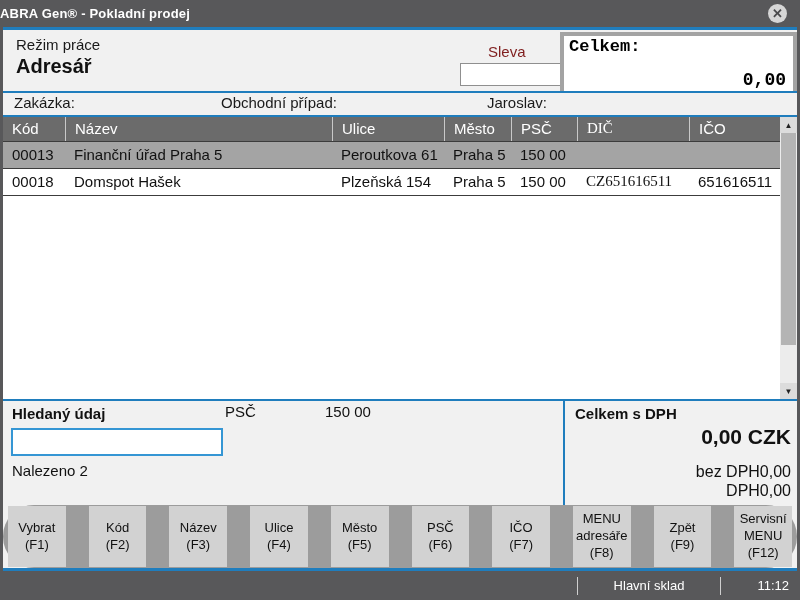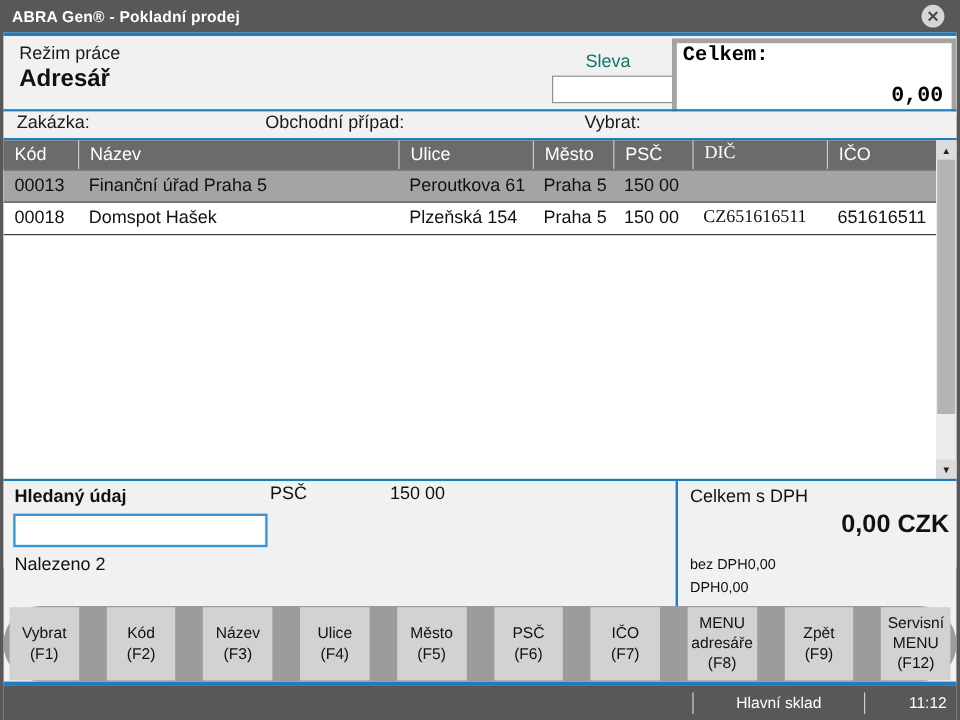--- a/index.html
+++ b/index.html
@@ -1,34 +1,34 @@
 <!DOCTYPE html>
 <html><head>
 <meta charset="utf-8">
 <style>
   html,body{margin:0;padding:0;width:800px;height:600px;overflow:hidden;
     font-family:"Liberation Sans",sans-serif;-webkit-font-smoothing:antialiased;}
   .window{position:absolute;left:0;top:0;width:800px;height:600px;background:#58585a;}
   
   .titlebar{position:absolute;left:0;top:0;width:800px;height:27px;background:#58585a;
     display:flex;align-items:center;color:#fff;}
-  .titlebar .title{font-weight:bold;font-size:13px;padding-left:10px;letter-spacing:.2px;}
+  .titlebar .title{font-weight:bold;font-size:13px;padding-left:0;letter-spacing:.2px;}
   .close-btn{position:absolute;right:13px;top:4px;width:19px;height:19px;border-radius:50%;
     background:#d6d6d6;color:#4a4a4c;display:flex;align-items:center;justify-content:center;
     font-size:13px;font-weight:bold;cursor:default;line-height:1;}
   
   .content{position:absolute;left:3px;top:27px;width:794px;height:573px;background:#f1f1f1;}
   .blueline{position:absolute;left:0;width:794px;height:3px;background:#1f7dbd;}
   .bl1{top:0;}.bl2{top:64px;height:2px;}.bl3{top:88px;height:2px;}
   .bl4{top:372px;height:2px;}.bl5{top:541px;height:3px;}
   
   .top-panel{position:absolute;left:0;top:3px;width:794px;height:61px;background:#f1f1f1;}
   .mode-label{position:absolute;left:13px;top:6px;font-size:15px;color:#1a1a1a;}
   .mode-value{position:absolute;left:13px;top:25px;font-size:20px;font-weight:bold;color:#111;}
-  .sleva-label{position:absolute;left:485px;top:13px;font-size:15px;color:#0f766e;}
+  .sleva-label{position:absolute;left:485px;top:13px;font-size:15px;color:#7f1d1d;}
   .sleva-input{position:absolute;left:457px;top:33px;width:97px;height:21px;background:#fff;
     border:1px solid #8f8f8f;font-size:14px;padding:0 3px;outline:none;}
   .celkem-box{position:absolute;left:557px;top:2px;width:229px;height:57px;background:#fff;
     border:4px solid #a3a3a3;font-family:"Liberation Mono",monospace;font-weight:bold;color:#000;}
   .celkem-label{position:absolute;left:5px;top:1px;font-size:17px;}
   .celkem-value{position:absolute;right:7px;bottom:3px;font-size:18px;}
   
   .context-row{position:absolute;left:0;top:66px;width:794px;height:22px;background:#f1f1f1;font-size:15px;color:#1a1a1a;}
   .ctx-zakazka{position:absolute;left:11px;top:1px;}
   .ctx-pripad{position:absolute;left:218px;top:1px;}
@@ -52,23 +52,23 @@
   .sb-thumb{position:absolute;left:1px;top:16px;width:15px;height:212px;background:#b4b4b4;}
   
   .bottom-panel{position:absolute;left:0;top:374px;width:794px;height:72px;background:#f1f1f1;color:#111;}
   .search-label{position:absolute;left:9px;top:4px;font-size:15px;font-weight:bold;}
   .search-input{position:absolute;left:8px;top:27px;width:200px;height:24px;background:#fff;
     border:2px solid #3596d4;font-size:15px;padding:0 4px;outline:none;}
   .found-text{position:absolute;left:9px;top:61px;font-size:15px;text-align:right;}
   .field-label{position:absolute;left:222px;top:2px;font-size:15px;}
   .field-value{position:absolute;left:322px;top:2px;font-size:15px;}
   .totals-panel{position:absolute;left:560px;top:0;width:234px;height:104px;border-left:2px solid #1f7dbd;}
-  .totals-title{position:absolute;left:10px;top:4px;font-size:15px;font-weight:normal;}
+  .totals-title{position:absolute;left:10px;top:4px;font-size:15px;font-weight:bold;}
   .totals-total{position:absolute;right:8px;top:24px;font-size:21px;font-weight:bold;}
-  .totals-row{position:absolute;left:10px;right:8px;font-size:12px;display:flex;justify-content:flex-start;}
+  .totals-row{position:absolute;left:10px;right:8px;font-size:16px;display:flex;justify-content:flex-end;}
   .tr-bez{top:62px;}.tr-dph{top:81px;}
   
   .btn-row{position:absolute;left:0;top:478px;width:794px;height:63px;background:#9c9c9c;
     display:flex;gap:23px;padding:1px 5px;box-sizing:border-box;border-radius:31px;}
   .fbtn{flex:1;background:#d2d2d2;border:none;display:flex;flex-direction:column;
     align-items:center;justify-content:center;font-size:13px;color:#111;
     font-family:"Liberation Sans",sans-serif;line-height:1.3;cursor:default;padding:0 2px;}
   .fbtn .lbl{text-align:center;}
   
   .statusbar{position:absolute;left:0;top:544px;width:794px;height:29px;background:#58585a;
@@ -100,21 +100,21 @@
         <span class="celkem-label">Celkem:</span>
         <span class="celkem-value">0,00</span>
       </div>
     </div>
 
     <div class="blueline bl2"></div>
 
     <div class="context-row">
       <span class="ctx-zakazka">Zakázka:</span>
       <span class="ctx-pripad">Obchodní případ:</span>
-      <span class="ctx-projekt">Vybrat:</span>
+      <span class="ctx-projekt">Jaroslav:</span>
     </div>
 
     <div class="blueline bl3"></div>
 
     <div class="grid-header">
       <div class="hcell c-kod">Kód</div>
       <div class="hcell c-nazev">Název</div>
       <div class="hcell c-ulice">Ulice</div>
       <div class="hcell c-mesto">Město</div>
       <div class="hcell c-psc">PSČ</div>

